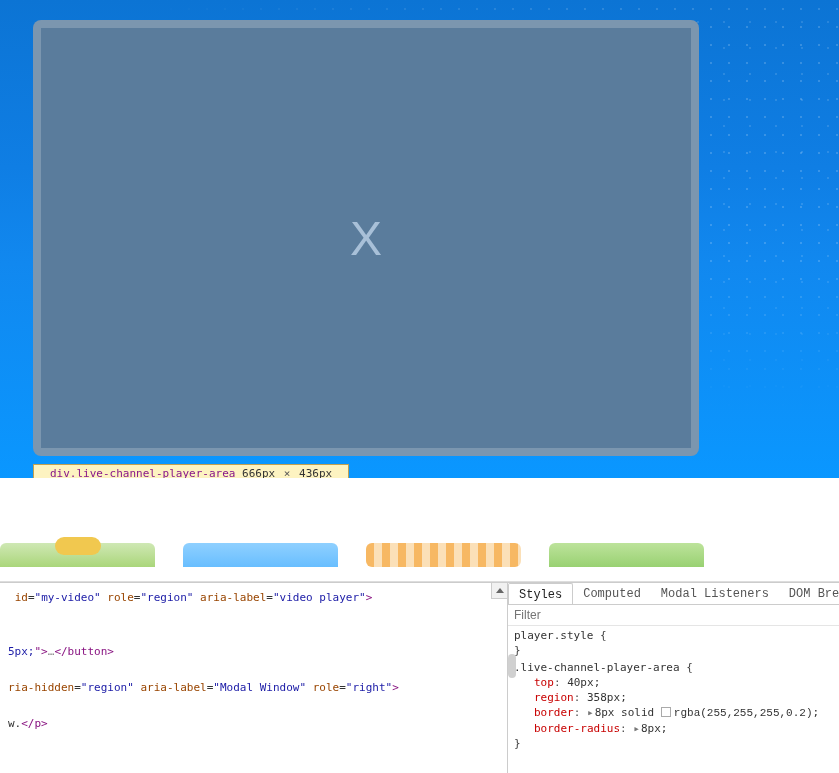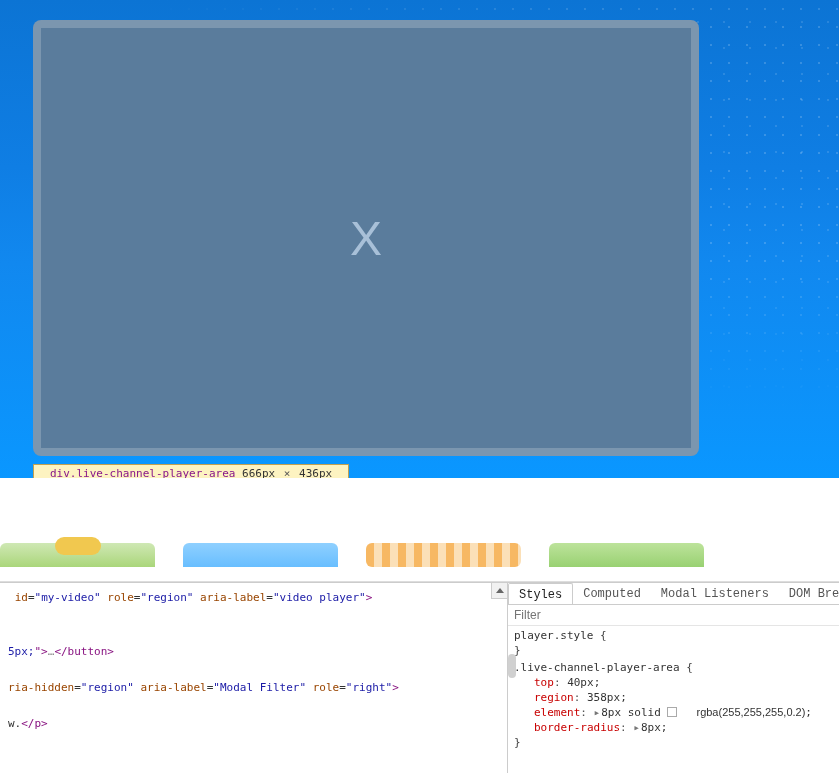--- a/index.html
+++ b/index.html
@@ -206,21 +206,21 @@
   .disclosure { color:#777; margin-right:1px; display:inline-block;}
   .swatch {
     display:inline-block;
     width:10px;height:10px;
     border:1px solid #aaa;
     background:rgba(255,255,255,0.2);
     vertical-align:middle;
     margin-right:3px;
     margin-top:-2px;
   }
-  .rgba-text { font-family:Liberation Sans, sans-serif;margin-left:16px;}
+  .rgba-text { font-family:Liberation Mono, monospace;}
   .styles-scrollknob{
     position:absolute;
     left:0; top:28px;
     width:8px; height:24px;
     background:#d0d0d0;
     border-radius:4px;
   }
 </style>
 </head>
 <body>
@@ -256,21 +256,21 @@
 
     <div class="dom-line"> <span class="attr-name">id</span>=<span class="attr-val">"<span>my-video</span>"</span> <span class="attr-name">role</span>=<span class="attr-val">"<span>region</span>"</span> <span class="attr-name">aria-label</span>=<span class="attr-val">"<span>video player</span>"</span><span class="tag">&gt;</span></div>
 
     <div class="dom-line">&nbsp;</div>
     <div class="dom-line">&nbsp;</div>
 
     <div class="dom-line"><span class="attr-val">5px;</span><span class="tag">"&gt;</span><span class="ellip">…</span><span class="tag">&lt;/button&gt;</span></div>
 
     <div class="dom-line">&nbsp;</div>
 
-    <div class="dom-line"><span class="attr-name">ria-hidden</span>=<span class="attr-val">"<span>region</span>"</span> <span class="attr-name">aria-label</span>=<span class="attr-val">"<span>Modal Filter</span>"</span> <span class="attr-name">role</span>=<span class="attr-val">"<span>right</span>"</span><span class="tag">&gt;</span></div>
+    <div class="dom-line"><span class="attr-name">ria-hidden</span>=<span class="attr-val">"<span>region</span>"</span> <span class="attr-name">aria-label</span>=<span class="attr-val">"<span>Modal Window</span>"</span> <span class="attr-name">role</span>=<span class="attr-val">"<span>right</span>"</span><span class="tag">&gt;</span></div>
 
     <div class="dom-line">&nbsp;</div>
 
     <div class="dom-line"><span>w.</span><span class="tag">&lt;/p&gt;</span></div>
   </div>
 
   <div class="styles">
     <div class="styles-tabs">
       <div class="tab active">Styles</div>
       <div class="tab">Computed</div>
@@ -295,21 +295,21 @@
         <span class="selector">.live-channel-player-area</span> <span class="brace">{</span><br>
 
 
         <div class="prop">
           <span class="prop-name">top</span><span class="colon">: </span><span class="prop-value">40px</span>;</div>
 
         <div class="prop">
           <span class="prop-name">region</span><span class="colon">: </span><span class="prop-value">358px</span>;</div>
 
         <div class="prop">
-          <span class="prop-name">element</span><span class="colon">: </span><span class="disclosure">▸</span><span class="prop-value">8px solid </span><span class="swatch"></span><span class="prop-value rgba-text">rgba(255,255,255,0.2)</span>;</div>
+          <span class="prop-name">border</span><span class="colon">: </span><span class="disclosure">▸</span><span class="prop-value">8px solid </span><span class="swatch"></span><span class="prop-value rgba-text">rgba(255,255,255,0.2)</span>;</div>
 
         <div class="prop">
           <span class="prop-name">border-radius</span><span class="colon">: </span><span class="disclosure">▸</span><span class="prop-value">8px</span>;</div>
 
         <span class="brace">}</span>
       </div>
     </div>
   </div>
 </div>
 

